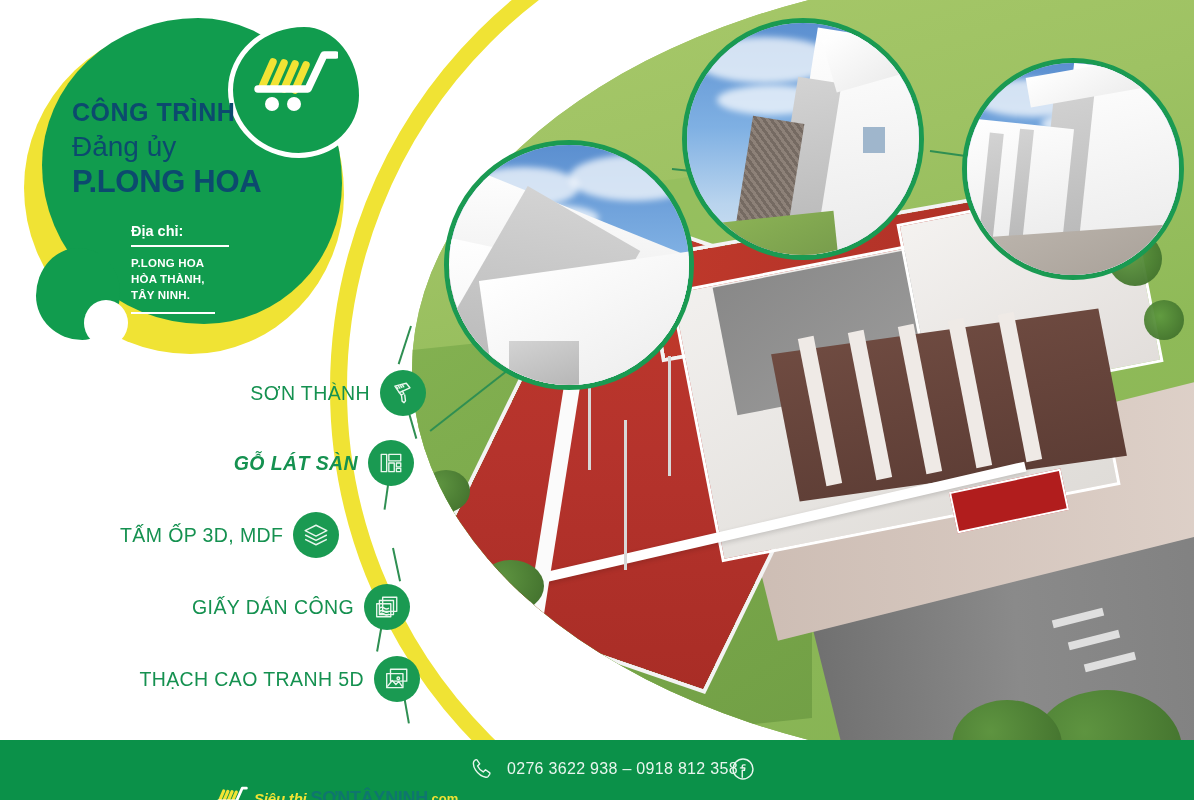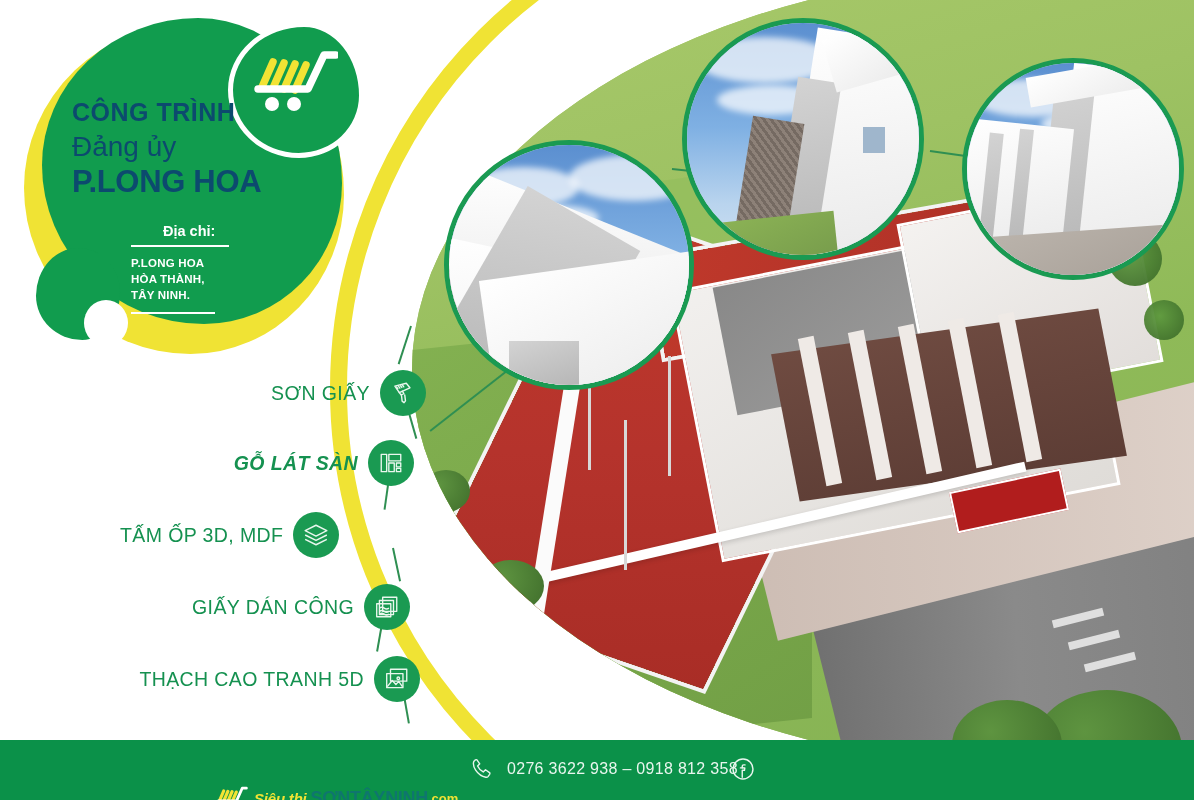--- a/index.html
+++ b/index.html
@@ -82,21 +82,21 @@
     border-radius:56% 44% 48% 52% / 50% 54% 46% 50%;
   }
   .cart-svg{position:absolute;left:246px;top:42px;width:92px;height:80px;}
 
   .brand-text{position:absolute;left:72px;top:80px;width:250px;color:#0c4a6e;margin-top:20px;}
   .t-cong-trinh{font-size:25px;font-weight:bold;letter-spacing:.5px;line-height:1;}
   .t-dang-uy{font-size:28px;font-weight:300;line-height:1.25;margin-top:4px;}
   .t-plonghoa{font-size:31px;font-weight:bold;letter-spacing:-.3px;line-height:1.1;margin-top:1px;}
 
   .addr{position:absolute;left:131px;top:224px;width:160px;color:#fff;}
-  .addr-label{font-size:14.5px;font-weight:bold;line-height:1;margin-left:32px;}
+  .addr-label{font-size:14.5px;font-weight:bold;line-height:1;}
   .addr-rule{height:2px;background:#fff;margin:6px 0 8px 0;width:98px;}
   .addr-rule.bottom{margin:9px 0 0 0;width:84px;}
   .addr-lines{font-size:11.5px;font-weight:bold;line-height:1.42;letter-spacing:.2px;}
 
   
   .services{position:absolute;left:120px;top:360px;width:330px;height:340px;}
   .srv{position:absolute;display:flex;align-items:center;}
   .srv-label{
     color:#159150;font-size:19.5px;font-weight:500;letter-spacing:.4px;
     text-align:right;white-space:nowrap;
@@ -278,21 +278,21 @@
   <div class="services">
 
     <div class="connector" style="left:290px;top:-34px;height:40px;transform:rotate(18deg);"></div>
     <div class="connector" style="left:286px;top:46px;height:34px;transform:rotate(-16deg);"></div>
     <div class="connector" style="left:268px;top:118px;height:32px;transform:rotate(8deg);"></div>
     <div class="connector" style="left:272px;top:188px;height:34px;transform:rotate(-12deg);"></div>
     <div class="connector" style="left:262px;top:258px;height:34px;transform:rotate(10deg);"></div>
     <div class="connector" style="left:282px;top:330px;height:34px;transform:rotate(-10deg);"></div>
 
     <div class="srv" style="left:0px;top:10px;width:306px;justify-content:flex-end;">
-      <span class="srv-label">SƠN GIẤY</span>
+      <span class="srv-label">SƠN THÀNH</span>
       <span class="srv-icon">
         <svg viewBox="0 0 24 24" fill="none" stroke="#eaf7ee" stroke-width="1.3" stroke-linecap="round" stroke-linejoin="round">
           <path d="M4.5 5.6 L15 3 l3.4 4.2 L8.6 11.6 Z"></path>
           <path d="M8.6 11.6 l1.6 2.2 2.6-1.2 -1.4-2.3"></path>
           <path d="M10.6 13.9 l0.6 5.6 1.8 1.4 1.3-1.6 -0.7-5.6"></path>
           <path d="M6.2 6.5 l1.1 1.6 M8 5.9 l1.1 1.6 M9.8 5.3 l1.1 1.6 M11.6 4.7 l1.1 1.6"></path>
         </svg>
       </span>
     </div>
 

